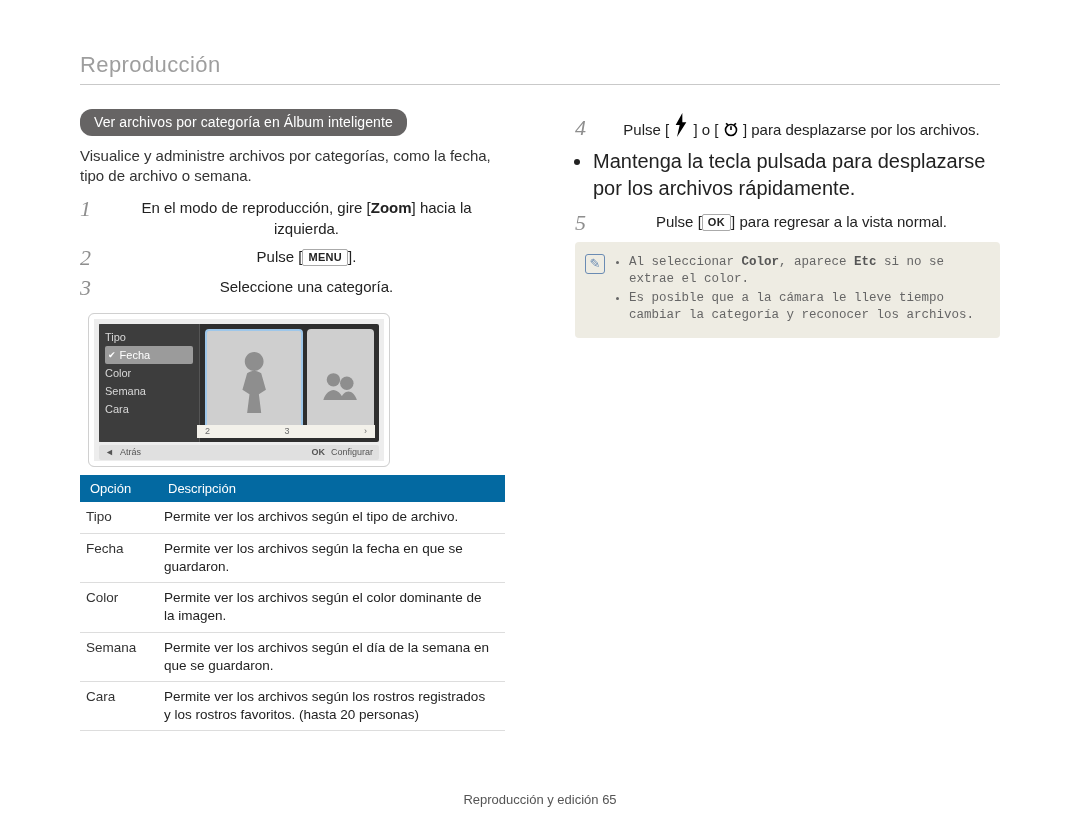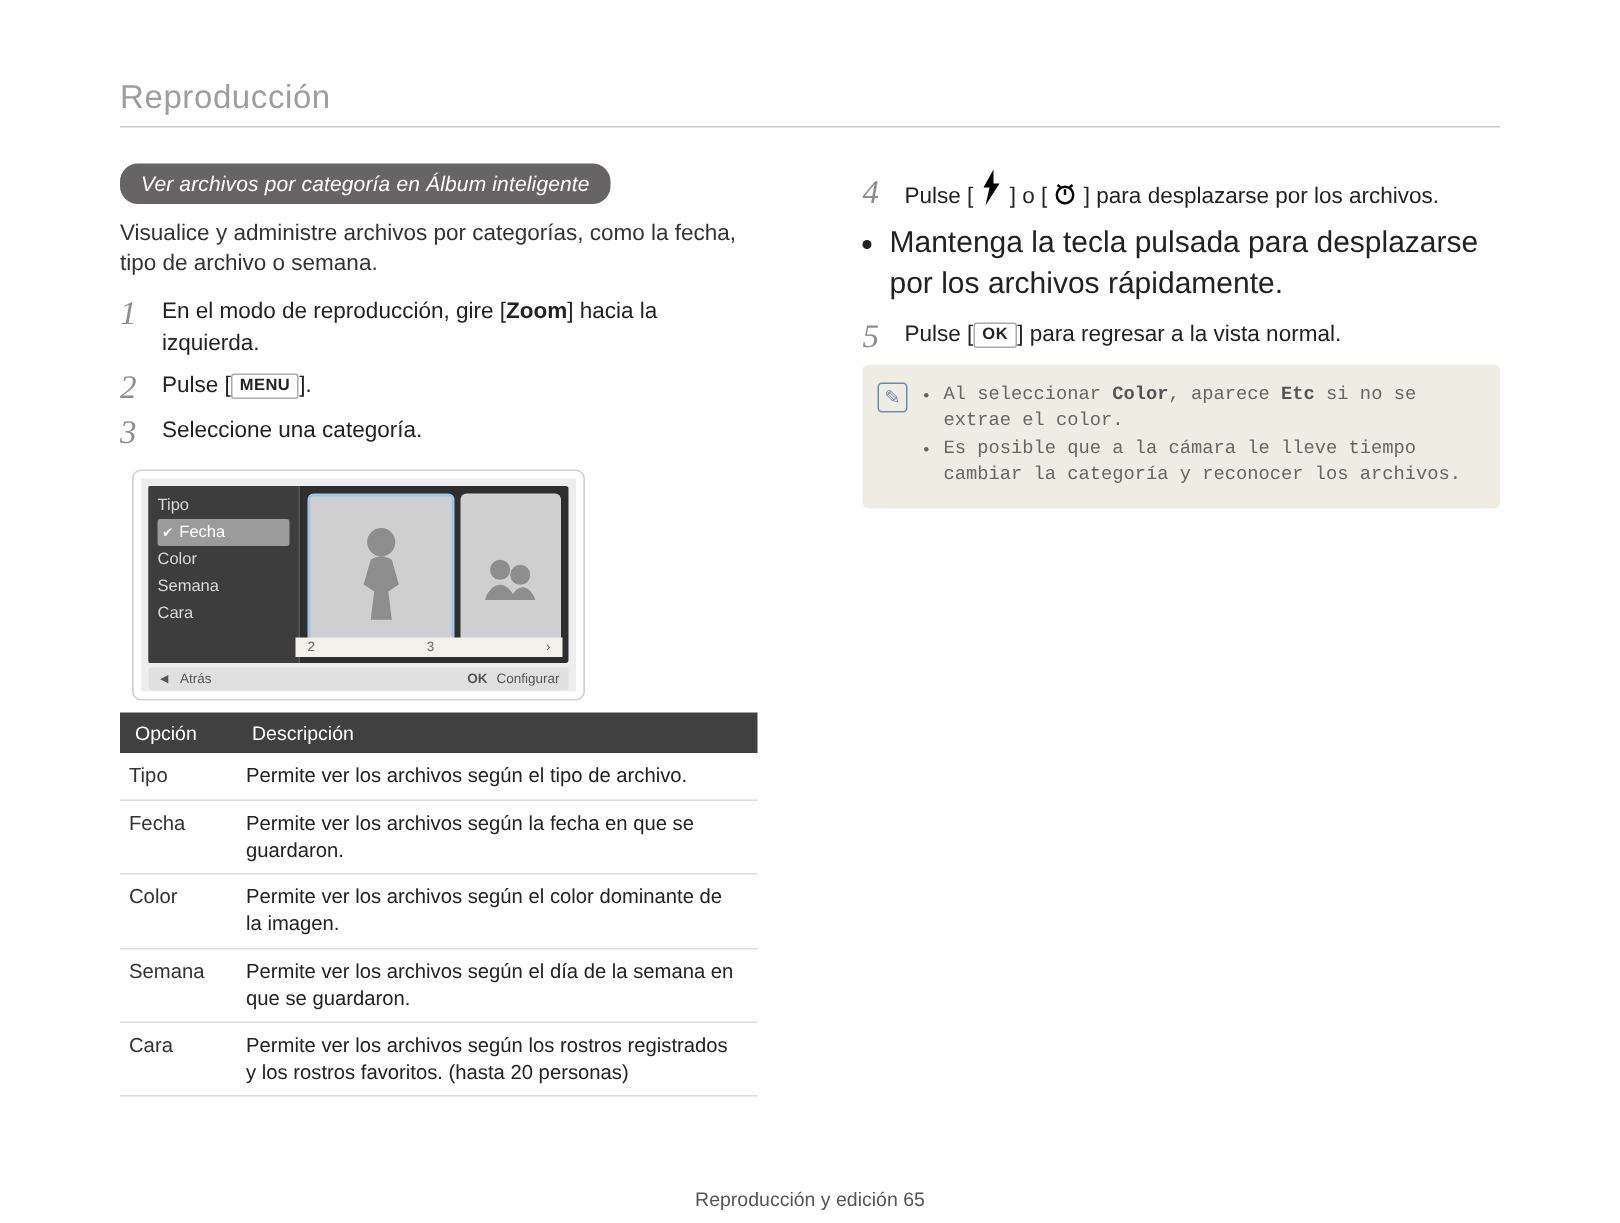--- a/index.html
+++ b/index.html
@@ -37,21 +37,20 @@
   .col { flex: 1 1 0; min-width: 0; }
 
   .pill {
     display: inline-block;
     background: #666464;
     color: #fff;
     border-radius: 12px;
     padding: 4px 14px;
     font-size: 14px;
     letter-spacing: 0.1px;
-    font-style: italic;
   }
 
   .intro {
     margin-top: 10px;
     color: #333;
     font-weight: 300;
   }
 
   .steps { margin-top: 12px; }
   .step {
@@ -60,21 +59,21 @@
     margin: 8px 0;
   }
   .step-num {
     font-style: italic;
     color: #8e8e8e;
     font-size: 22px;
     width: 18px;
     font-family: Georgia, 'Times New Roman', serif;
     line-height: 1;
   }
-  .step-text { flex: 1; font-weight: 300; }
+  .step-text { flex: 1; font-weight: 300; text-align: center; }
   .step-text b { font-weight: 700; }
 
   .glyph-box {
     display: inline-block;
     border: 1px solid #aaa;
     border-radius: 2px;
     padding: 0 5px;
     font-size: 11px;
     font-weight: 700;
     vertical-align: 1px;
@@ -180,21 +179,21 @@
 
   
   .opt-table {
     width: 100%;
     border-collapse: collapse;
     font-size: 13.5px;
     margin-top: 4px;
     font-weight: 300;
   }
   .opt-table th {
-    background: #404040;
+    background: #0369a1;
     color: #fff;
     font-weight: 400;
     text-align: left;
     padding: 5px 10px;
     font-size: 13px;
   }
   .opt-table td {
     border-bottom: 1px solid #ddd;
     padding: 6px 10px 6px 6px;
     vertical-align: top;

